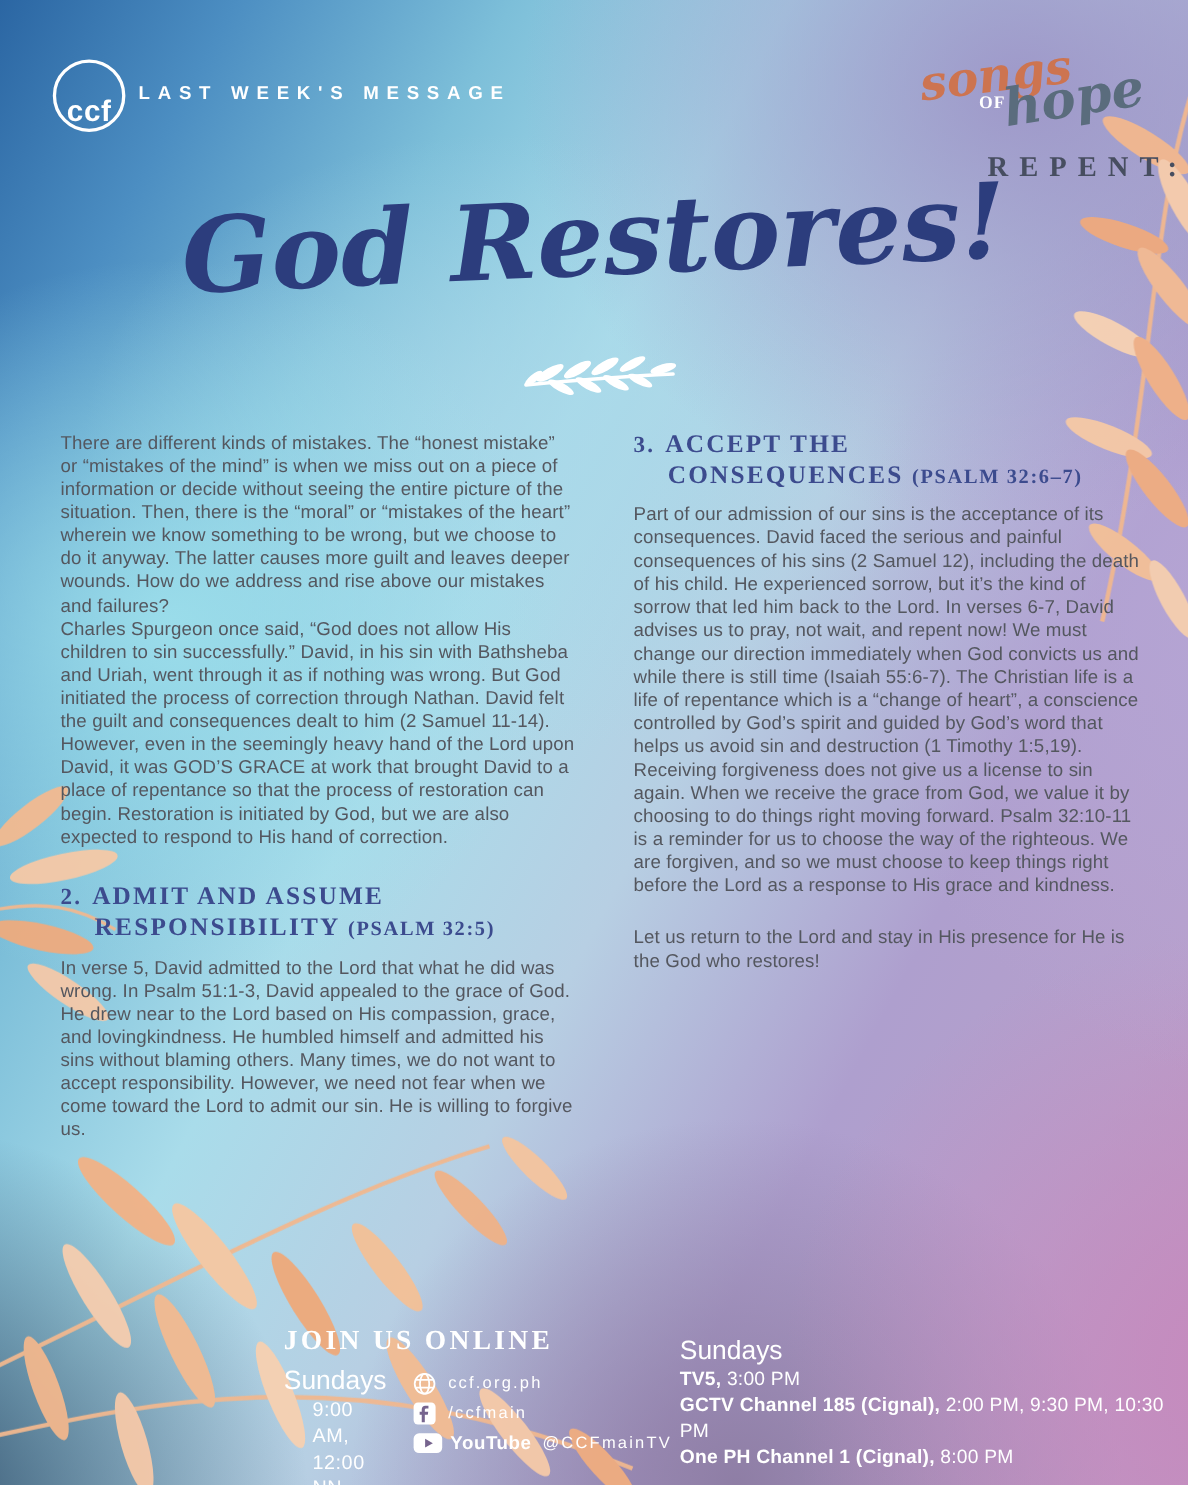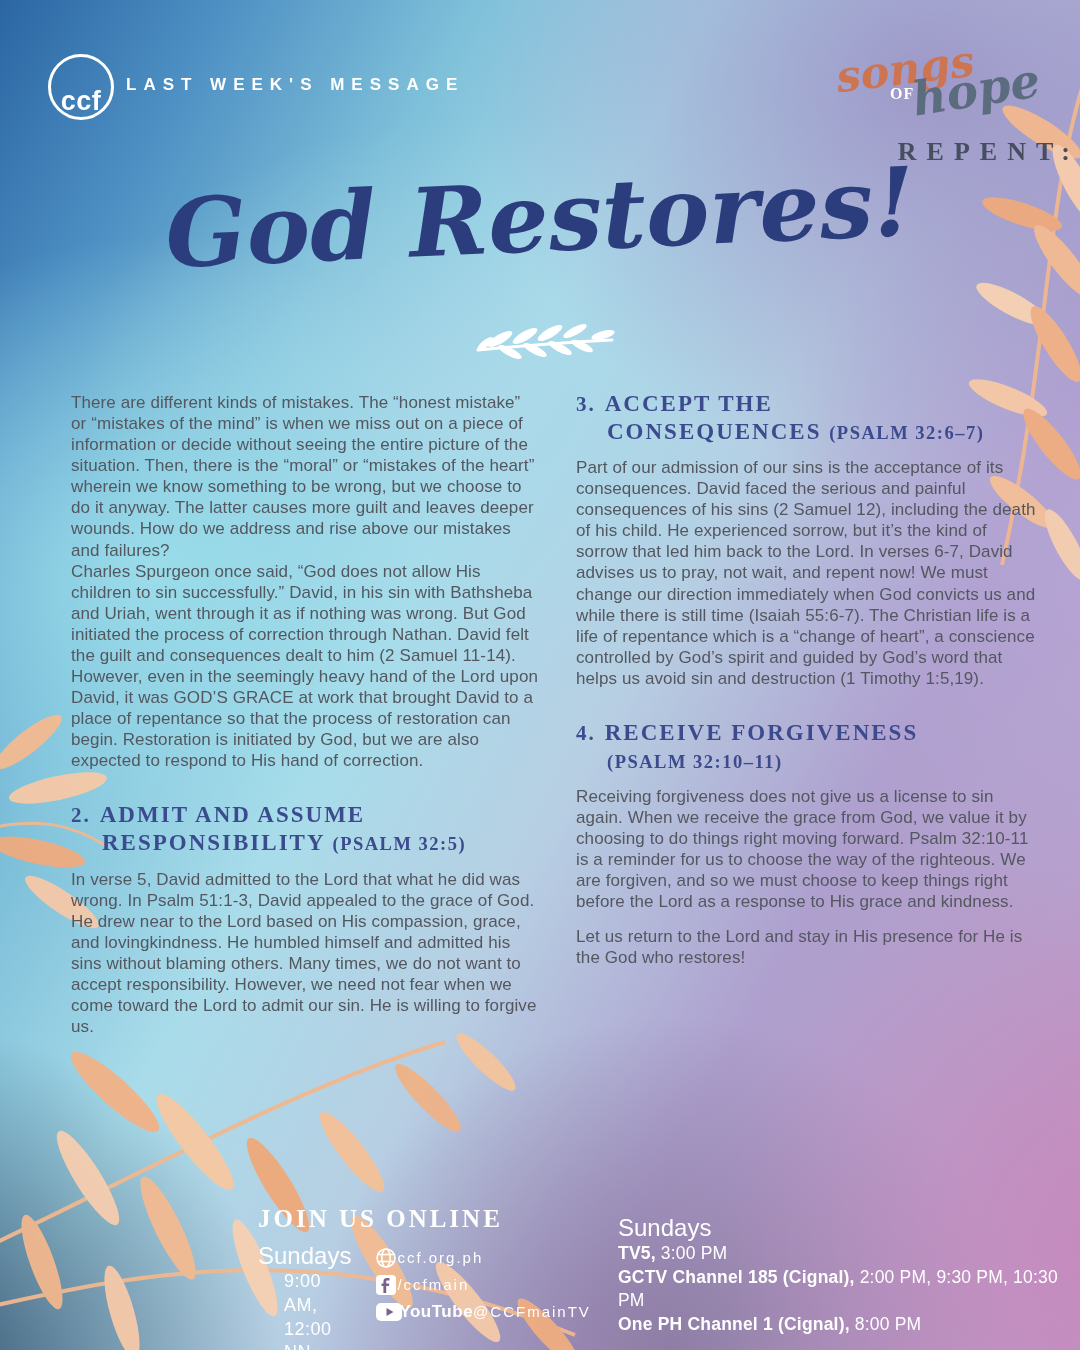--- a/index.html
+++ b/index.html
@@ -35,42 +35,42 @@
   
   .repent{position:absolute;left:0;top:137px;width:100%;text-align:right;
     font-family:"Liberation Serif",serif;font-weight:700;font-size:26px;letter-spacing:10px;color:#474e60;}
   .god-restores{position:absolute;left:0;top:162px;width:100%;text-align:center;
     font-family:"DejaVu Serif",serif;font-style:italic;font-weight:700;font-size:95px;color:#2c3d7d;
     transform:rotate(-2.5deg);}
   .branch-divider{position:absolute;left:470px;top:318px;}
 
   
   .col{position:absolute;}
-  .col-left{left:55px;top:392px;width:468px;margin-left:16px;}
+  .col-left{left:55px;top:392px;width:468px;}
   .col-right{left:576px;top:390px;width:462px;}
   .body{margin:0;font-size:17px;line-height:1.24;color:#54575f;letter-spacing:.1px;}
   section{margin:0;}
   .sec-h{margin:30px 0 11px;font-family:"Liberation Serif",serif;font-weight:700;color:#3c4b8e;
     font-size:23px;letter-spacing:2px;line-height:1.22;}
   .col-right section:first-of-type .sec-h{margin-top:0;}
   .sec-h .num{margin-right:9px;font-size:21px;}
   .h2l{padding-left:31px;}
   .psalm{font-size:18.5px;letter-spacing:1.5px;}
-  .closing{margin-top:13px;}
+  .closing{margin-top:26px;}
 
   
   .online{position:absolute;left:258px;top:1205px;width:330px;color:#fff;}
   .broadcast{position:absolute;left:618px;top:1205px;width:445px;color:#fff;}
   .fheading{margin:0;font-family:"Liberation Serif",serif;font-weight:700;font-size:25px;letter-spacing:3px;color:#fff;}
   .broadcast .fheading{letter-spacing:2.5px;}
   .frow{display:flex;gap:24px;margin-top:9px;}
   .day{font-weight:400;font-size:24px;}
   .tline{font-size:18px;line-height:1.32;letter-spacing:.5px;margin-left:26px;}
   .channels{padding-top:2px;}
-  .chrow{display:flex;align-items:center;gap:0;height:27px;font-size:15px;letter-spacing:2px;}
+  .chrow{display:flex;align-items:center;gap:10px;height:27px;font-size:15px;letter-spacing:2px;}
   .yt-word{font-weight:700;letter-spacing:.5px;margin-left:-4px;font-size:17px;}
   .bline{font-size:17.5px;line-height:1.35;letter-spacing:.2px;}
   .broadcast .day{margin-top:9px;}
 </style>
 </head>
 <body>
 
 <div class="canvas">
 
   <svg class="leaves" width="1080" height="1350" viewBox="0 0 1080 1350">
@@ -171,28 +171,20 @@
             <span class="num">3.</span><span>ACCEPT THE</span>
           </div>
           <div class="h2l">
             <span>CONSEQUENCES </span><span class="psalm">(PSALM 32:6–7)</span>
           </div>
         </h3>
         <p class="body">Part of our admission of our sins is the acceptance of its consequences. David faced the serious and painful consequences of his sins (2 Samuel 12), including the death of his child. He experienced sorrow, but it’s the kind of sorrow that led him back to the Lord. In verses 6-7, David advises us to pray, not wait, and repent now! We must change our direction immediately when God convicts us and while there is still time (Isaiah 55:6-7). The Christian life is a life of repentance which is a “change of heart”, a conscience controlled by God’s spirit and guided by God’s word that helps us avoid sin and destruction (1 Timothy 1:5,19).</p>
       </section>
 
       <section>
-        <h3 class="sec-h">
-          <div class="h1l">
-            <span class="num">4.</span><span>RECEIVE FORGIVENESS</span>
-          </div>
-          <div class="h2l">
-            <span></span><span class="psalm">(PSALM 32:10–11)</span>
-          </div>
-        </h3>
         <p class="body">Receiving forgiveness does not give us a license to sin again. When we receive the grace from God, we value it by choosing to do things right moving forward. Psalm 32:10-11 is a reminder for us to choose the way of the righteous. We are forgiven, and so we must choose to keep things right before the Lord as a response to His grace and kindness.</p>
       </section>
 
       <p class="body closing">Let us return to the Lord and stay in His presence for He is the God who restores!</p>
     </div>
 
     <div class="online">
       <h4 class="fheading">JOIN US ONLINE</h4>
       <div class="frow">
         <div class="times">

